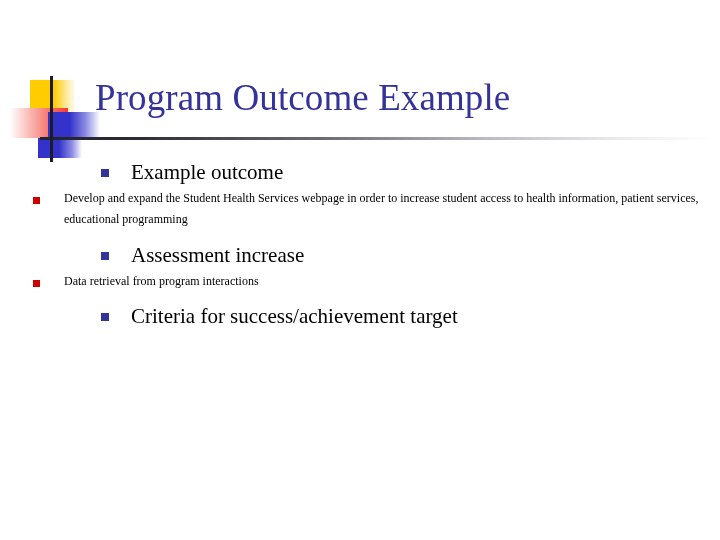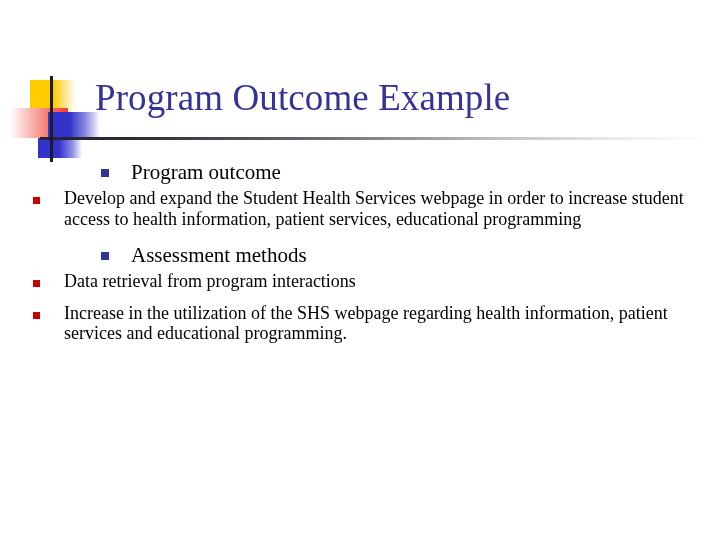--- a/index.html
+++ b/index.html
@@ -131,21 +131,21 @@
   }
   .lvl2 > .bullet {
     position: absolute;
     left: 2px;
     top: 9px;
     width: 7px;
     height: 7px;
     background: #CC0000;
   }
   .lvl2 > .text {
-    font-size: 18px;
+    font-size: 12px;
     line-height: 20.5px;
     color: #000000;
     display: block;
   }
 
   .group-gap { height: 12px; }
   .group-gap-sm { height: 10px; }
 </style>
 </head>
 <body>
@@ -160,39 +160,39 @@
     <div class="dec-hline"></div>
     <div class="dec-vline"></div>
   </div>
 
   <div class="slide-title">Program Outcome Example</div>
 
   <div class="body-area">
 
     <div class="lvl1">
       <span class="bullet"></span>
-      <span class="text">Program outcome</span>
+      <span class="text">Example outcome</span>
     </div>
     <div class="lvl2">
       <span class="bullet"></span>
       <span class="text">Develop and expand the Student Health Services webpage in order to increase student access to health information, patient services, educational programming</span>
     </div>
 
     <div class="group-gap"></div>
 
     <div class="lvl1">
       <span class="bullet"></span>
-      <span class="text">Assessment methods</span>
+      <span class="text">Assessment increase</span>
     </div>
     <div class="lvl2">
       <span class="bullet"></span>
       <span class="text">Data retrieval from program interactions</span>
     </div>
 
     <div class="group-gap-sm"></div>
 
-    <div class="lvl2">
+    <div class="lvl1">
       <span class="bullet"></span>
-      <span class="text">Increase in the utilization of the SHS webpage regarding health information, patient services and educational programming.</span>
+      <span class="text">Criteria for success/achievement target</span>
     </div>
 
   </div>
 </div>
 
 </body></html>

